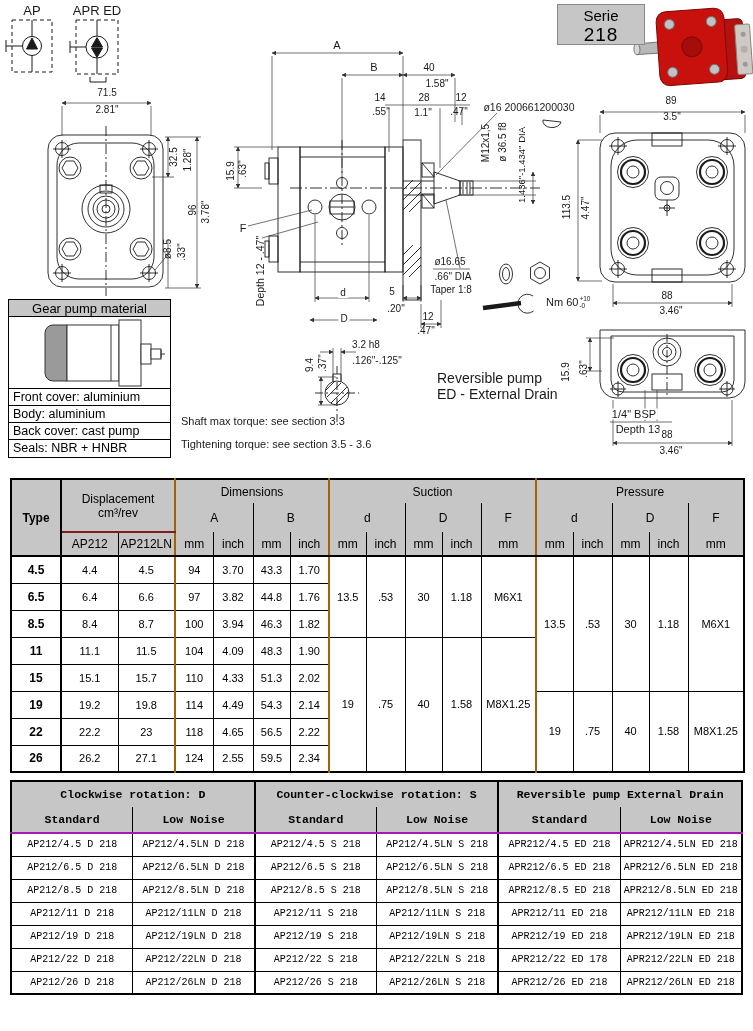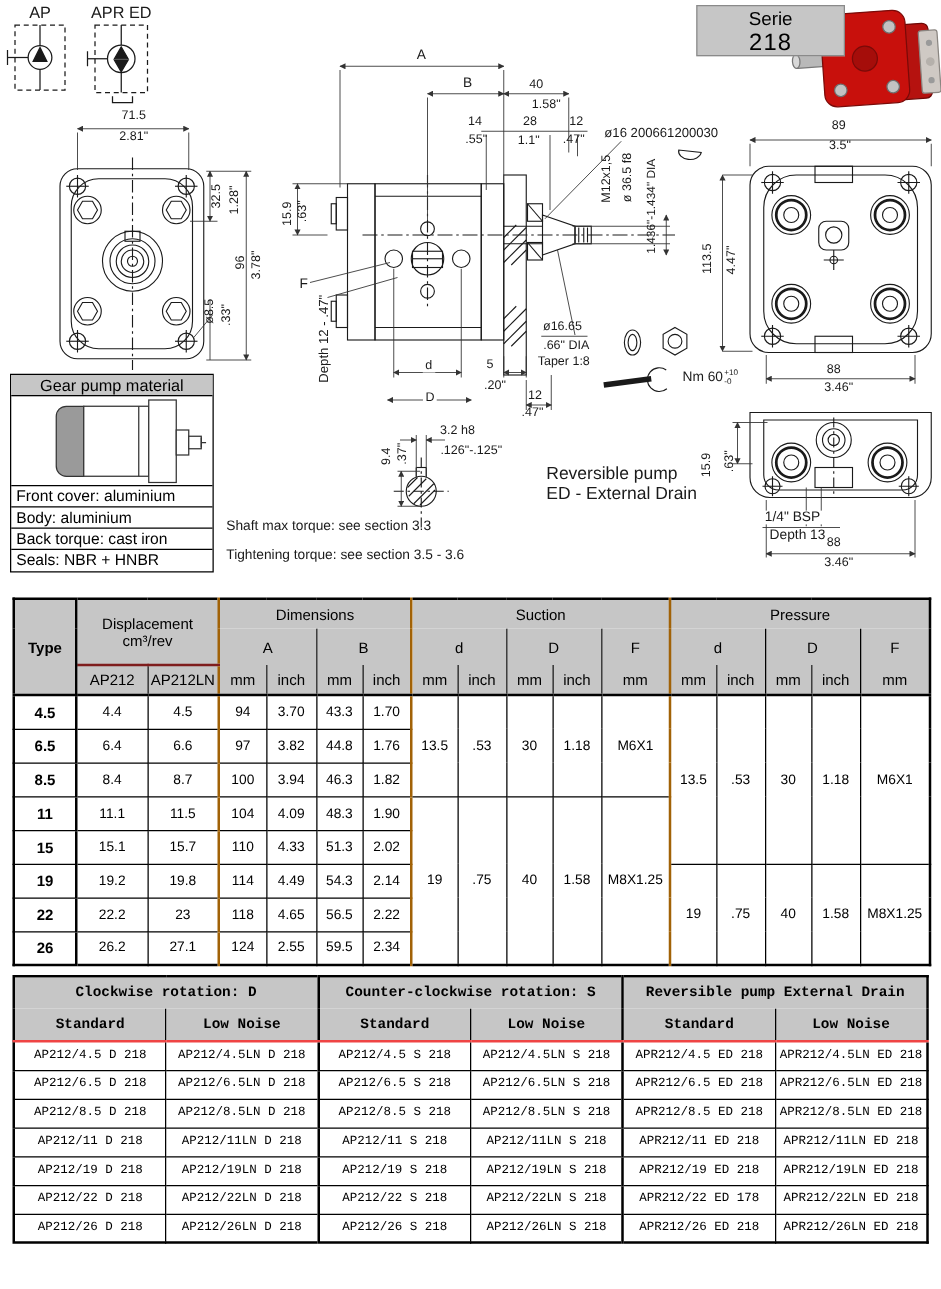--- a/index.html
+++ b/index.html
@@ -11,21 +11,21 @@
   svg.art { position: absolute; left: 0; top: 0; }
   .lab { position: absolute; transform: translate(-50%,-50%); font-size: 10px;
          white-space: nowrap; line-height: 1; color: #1a1a1a; }
   .vlab { position: absolute; transform: translate(-50%,-50%) rotate(-90deg);
           font-size: 10px; white-space: nowrap; line-height: 1; color: #1a1a1a; }
   .tl { position: absolute; white-space: nowrap; line-height: 1.15; color: #1a1a1a; }
   .bg { background: #fff; padding: 0 2px; }
   .f11 { font-size: 11px; } .f13 { font-size: 13px; } .f14 { font-size: 14px; }
   .f95 { font-size: 9.5px; } .f105 { font-size: 10.5px; }
 
-  .serie { position: absolute; left: 557px; top: 4px; width: 119px; height: 41px;
+  .serie { position: absolute; left: 557px; top: 4px; width: 88px; height: 41px;
            background: #c6c6c6; border: 1px solid #8a8a8a; text-align: center; padding-top: 2px; }
   .serie-l1 { font-size: 15px; }
   .serie-l2 { font-size: 19px; letter-spacing: 1px; }
 
   .matbox { position: absolute; left: 8px; top: 299px; width: 163px;
             border: 1px solid #000; background: #fff; }
   .mat-title { background: #c6c6c6; border-bottom: 1px solid #000; text-align: center;
                font-size: 13px; height: 17px; line-height: 17px; }
   .mat-img { height: 72px; border-bottom: 1px solid #000; display: flex;
              align-items: center; justify-content: center; }
@@ -49,21 +49,21 @@
   .dim-table .db { border-bottom: 2px solid #7f1d1d; }
   .dim-table .type-h { font-weight: 700; border-right: 2px solid #000; }
   .dim-table td.type { font-weight: 700; font-size: 12px; border-right: 2px solid #000; }
   .dim-table .grp { border-left: 2px solid #a16207; }
 
   .order-table { margin-left: 10px; margin-top: 7px; width: 733px; border: 2px solid #000; }
   .order-table th, .order-table td { border: 1px solid #000; text-align: center;
         vertical-align: middle; overflow: hidden; font-family: Liberation Mono, monospace; }
   .order-table thead th { background: #c6c6c6; font-size: 11.5px; font-weight: 700;
         height: 26px; border-top: none; border-bottom: none; }
-  .order-table thead tr:last-child th { border-bottom: 2px solid #ef4444; }
+  .order-table thead tr:last-child th { border-bottom: 2px solid #a21caf; }
   .order-table tbody td { height: 23px; font-size: 10px; }
   .order-table .grp { border-left: 2px solid #000; }
 </style>
 </head>
 <body>
 
 <div class="draw">
 <svg class="art" width="753" height="478" viewBox="0 0 753 478">
   <defs>
     <marker id="ar" viewBox="0 0 10 10" refX="9" refY="5" markerWidth="7" markerHeight="7" orient="auto-start-reverse">
@@ -426,21 +426,21 @@
         <rect x="104" y="1" width="22" height="66" fill="#fff"></rect>
         <rect x="126" y="25" width="10" height="20" fill="#fff"></rect>
         <rect x="136" y="30" width="10" height="10" fill="#fff"></rect>
         <line x1="146" y1="35" x2="150" y2="35"></line>
         <line x1="146" y1="31" x2="146" y2="39"></line>
       </g>
     </svg>
   </div>
   <div class="mat-row">Front cover: aluminium</div>
   <div class="mat-row">Body: aluminium</div>
-  <div class="mat-row">Back torque: cast iron</div>
+  <div class="mat-row">Back cover: cast pump</div>
   <div class="mat-row">Seals: NBR + HNBR</div>
 </div>
 
 <span class="tl note" style="left:181px;top:415px">Shaft max torque: see section 3.3</span>
 <span class="tl note" style="left:181px;top:438px">Tightening torque: see section 3.5 - 3.6</span>
 </div>
 
 <table class="dim-table">
   <colgroup>
     <col style="width:50px">

